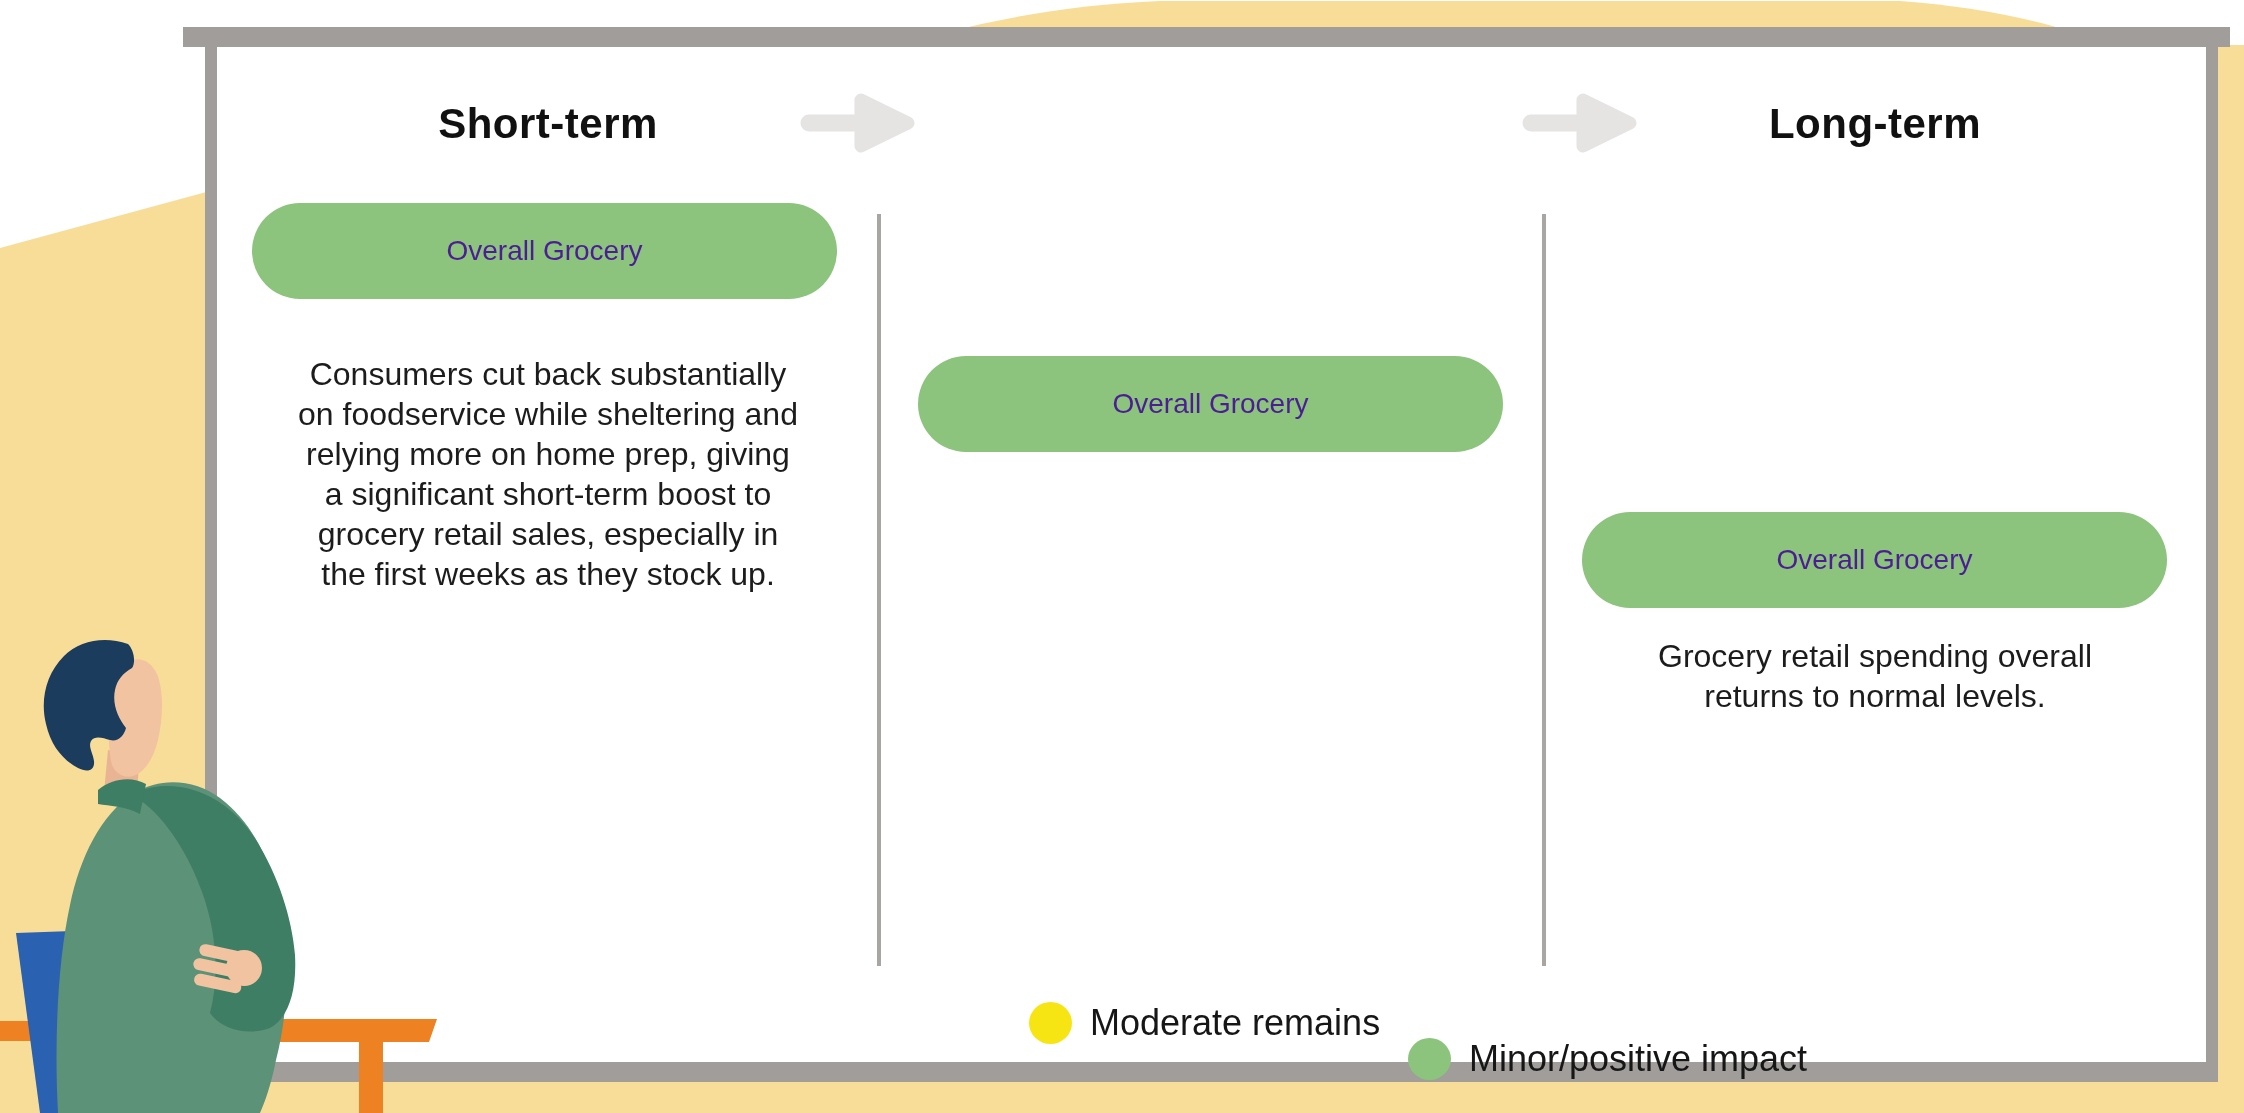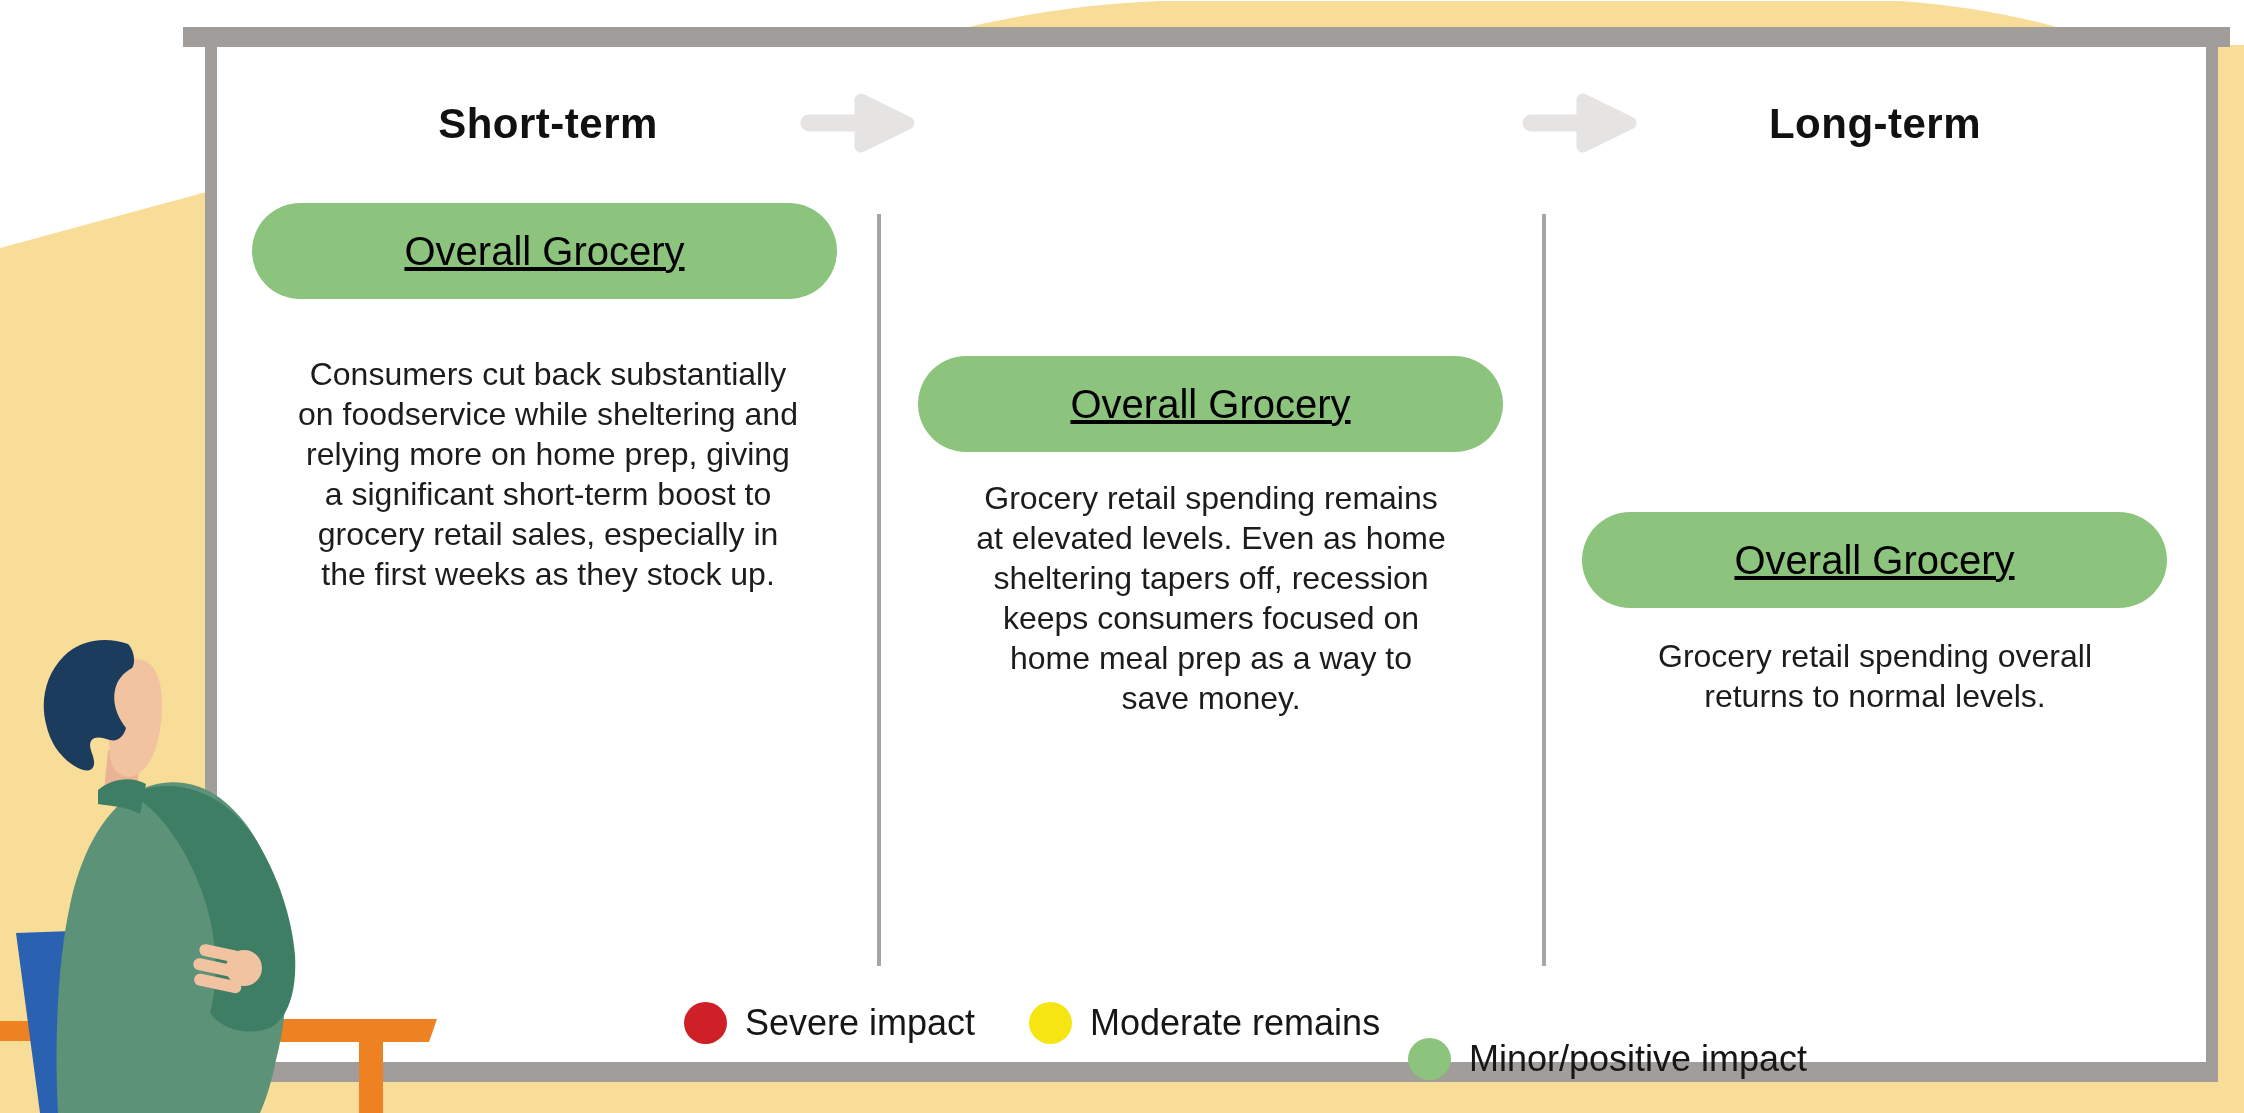--- a/index.html
+++ b/index.html
@@ -27,21 +27,21 @@
   }
   #header-short{left:217px;width:662px;}
   #header-medium{left:879px;width:665px;}
   #header-long{left:1544px;width:662px;}
   .timeline-arrow{position:absolute;top:90px;width:120px;height:66px;z-index:4;}
   #arrow-1{left:799px;}
   #arrow-2{left:1521px;}
   .pill{
     position:absolute;width:585px;height:96px;border-radius:48px;background:#8cc37d;
     display:flex;align-items:center;justify-content:center;
-    font-size:40px;color:#000000;z-index:4;text-decoration:underline;
+    font-size:28px;color:#4c1d95;z-index:4;
   }
   #pill-short{left:252px;top:203px;}
   #pill-medium{left:918px;top:356px;}
   #pill-long{left:1582px;top:512px;}
   .col-desc{
     position:absolute;width:610px;text-align:center;white-space:pre-line;
     font-size:32px;line-height:40px;color:#1c1c1c;z-index:4;
   }
   #desc-short{left:243px;top:326px;margin-top:28px;}
   #desc-medium{left:906px;top:478px;}
@@ -94,33 +94,23 @@
   <div class="pill" id="pill-short">Overall Grocery</div>
   <div class="pill" id="pill-medium">Overall Grocery</div>
   <div class="pill" id="pill-long">Overall Grocery</div>
 
   <div class="col-desc" id="desc-short">Consumers cut back substantially
 on foodservice while sheltering and
 relying more on home prep, giving
 a significant short-term boost to
 grocery retail sales, especially in
 the first weeks as they stock up.</div>
-  <div class="col-desc" id="desc-medium">Grocery retail spending remains
-at elevated levels. Even as home
-sheltering tapers off, recession
-keeps consumers focused on
-home meal prep as a way to
-save money.</div>
   <div class="col-desc" id="desc-long">Grocery retail spending overall
 returns to normal levels.</div>
 
-  <div class="legend-item" id="legend-severe">
-    <span class="legend-dot"></span>
-    <span class="legend-label">Severe impact</span>
-  </div>
   <div class="legend-item" id="legend-moderate">
     <span class="legend-dot"></span>
     <span class="legend-label">Moderate remains</span>
   </div>
   <div class="legend-item" id="legend-minor">
     <span class="legend-dot"></span>
     <span class="legend-label">Minor/positive impact</span>
   </div>
 
   <svg id="person-svg" viewBox="0 0 480 513" xmlns="http://www.w3.org/2000/svg">

